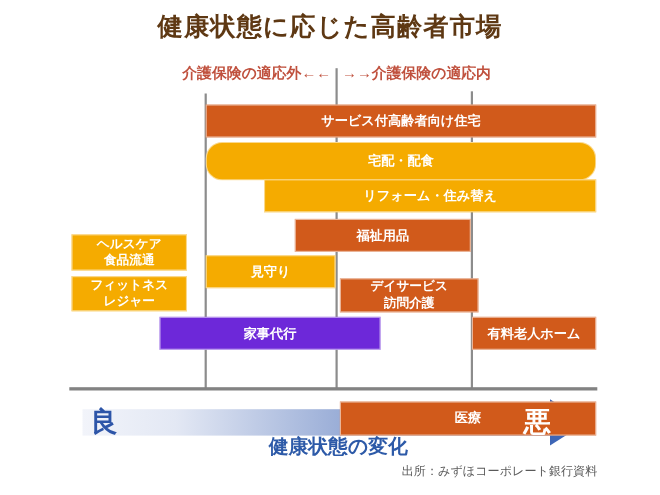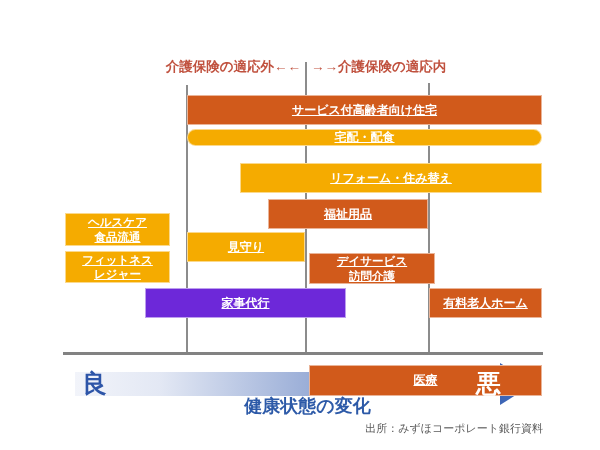--- a/index.html
+++ b/index.html
@@ -19,21 +19,21 @@
   }
   .sub{position:absolute;top:58px;font-size:13.5px;font-weight:bold;color:#C0513E;white-space:nowrap;}
   .sub-left{right:299px;}
   .sub-right{left:311px;}
   .vline{position:absolute;width:2px;background:#8C8C8C;z-index:1;}
   .bar{
     position:absolute;z-index:2;box-sizing:border-box;
     display:flex;flex-direction:column;justify-content:center;align-items:center;
     color:#fff;font-weight:bold;border:1px solid rgba(255,255,255,0.55);
   }
-  .bar .bl{font-size:12px;line-height:1.25;white-space:nowrap;text-decoration:underline;}
+  .bar .bl{font-size:12px;line-height:1.25;white-space:nowrap;}
   .bar.twolines .bl{font-size:11.5px;}
   .baseline{position:absolute;left:63px;top:352px;width:480px;height:3px;background:#828282;z-index:3;}
   .arrow-band{
     position:absolute;left:75px;top:372px;width:425px;height:24px;
     background:linear-gradient(to right,#F2F4FA,#E3E8F4 20%,#3D63B2);
   }
   .arrow-head{
     position:absolute;left:500px;top:363px;width:0;height:0;
     border-top:21px solid transparent;border-bottom:21px solid transparent;
     border-left:33px solid #3E66B6;
@@ -41,35 +41,36 @@
   .good{position:absolute;left:82px;top:367px;font-size:25px;font-weight:bold;color:#2D55A8;z-index:4;}
   .bad{position:absolute;left:476px;top:367px;font-size:25px;font-weight:bold;color:#ffffff;z-index:4;}
   .caption{position:absolute;left:225px;top:394px;width:165px;text-align:center;
     font-size:18px;font-weight:bold;color:#2D5AA8;}
   .source{position:absolute;right:57px;top:421px;font-size:11px;color:#5A5A5A;}
 </style>
 </head>
 <body>
 
 <div class="stage">
+  <div class="title">健康状態に応じた高齢者市場</div>
 
 
   <div class="sub sub-left">介護保険の適応外←←</div>
   <div class="sub sub-right">→→介護保険の適応内</div>
 
   <div id="grid">
       <div class="vline" style="left: 186px; top: 85px; height: 268px; background: rgb(140, 140, 140);"></div>
       <div class="vline" style="left: 305px; top: 62px; height: 291px; background: rgb(140, 140, 140);"></div>
       <div class="vline" style="left: 428px; top: 83px; height: 270px; background: rgb(140, 140, 140);"></div>
     </div>
   <div id="bars">
       <div class="bar" style="left: 187px; top: 95px; width: 355px; height: 30px; background: rgb(209, 90, 27);">
         <div class="bl">サービス付高齢者向け住宅</div>
       </div>
-      <div class="bar" style="left: 187px; top: 129px; width: 355px; height: 17px; background: rgb(245, 171, 0); border-radius: 15px;">
+      <div class="bar" style="left: 187px; top: 129px; width: 355px; height: 35px; background: rgb(245, 171, 0); border-radius: 15px;">
         <div class="bl">宅配・配食</div>
       </div>
       <div class="bar" style="left: 240px; top: 163px; width: 302px; height: 30px; background: rgb(245, 171, 0);">
         <div class="bl">リフォーム・住み替え</div>
       </div>
       <div class="bar" style="left: 268px; top: 199px; width: 160px; height: 30px; background: rgb(209, 90, 27);">
         <div class="bl">福祉用品</div>
       </div>
       <div class="bar twolines" style="left: 65px; top: 213px; width: 105px; height: 33px; background: rgb(245, 171, 0);">
         <div class="bl">ヘルスケア</div>

